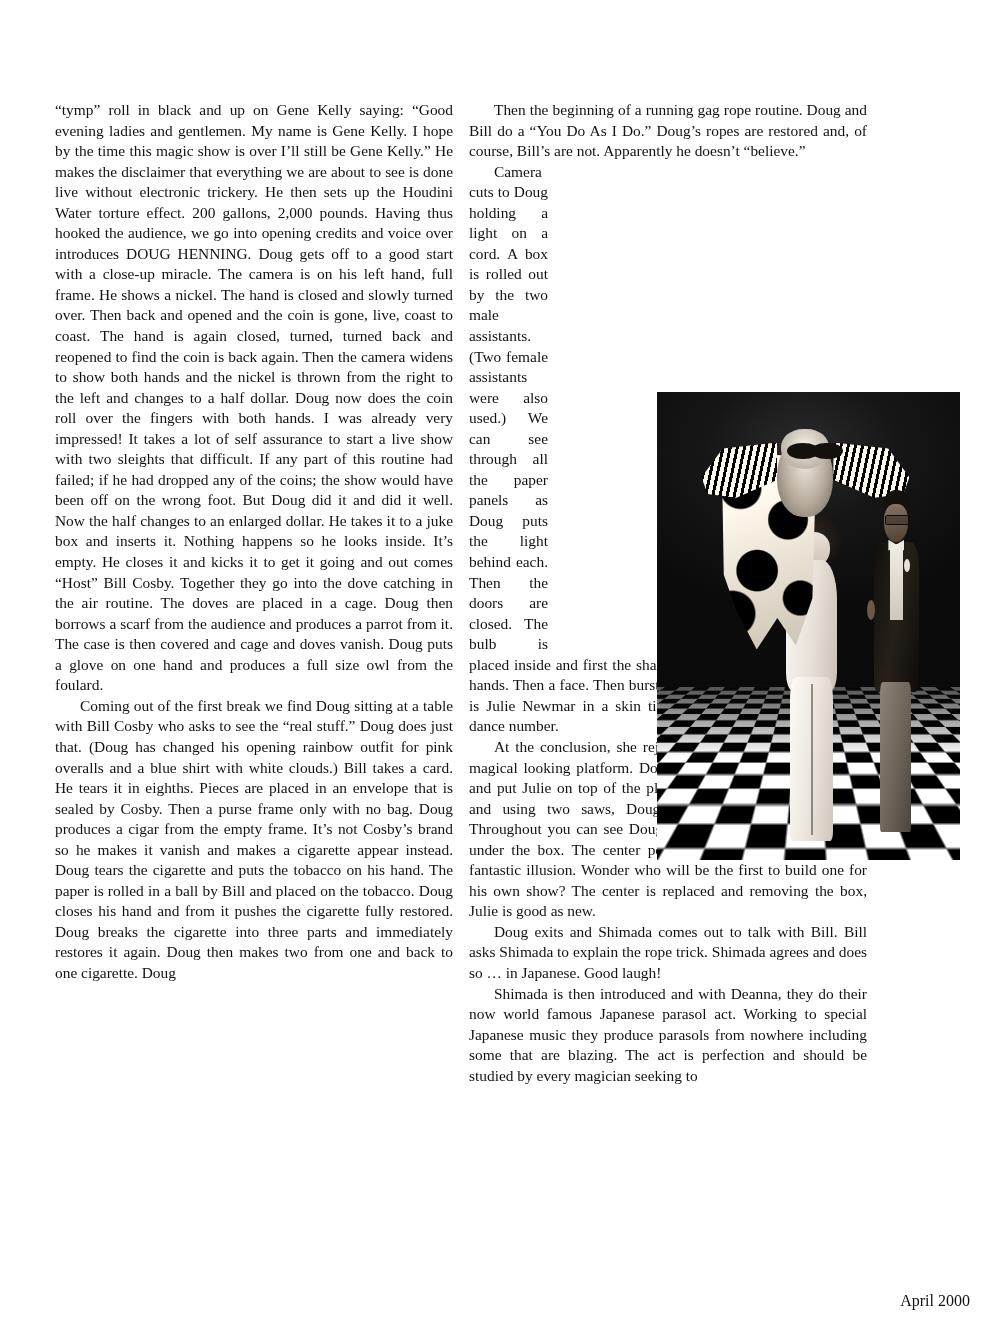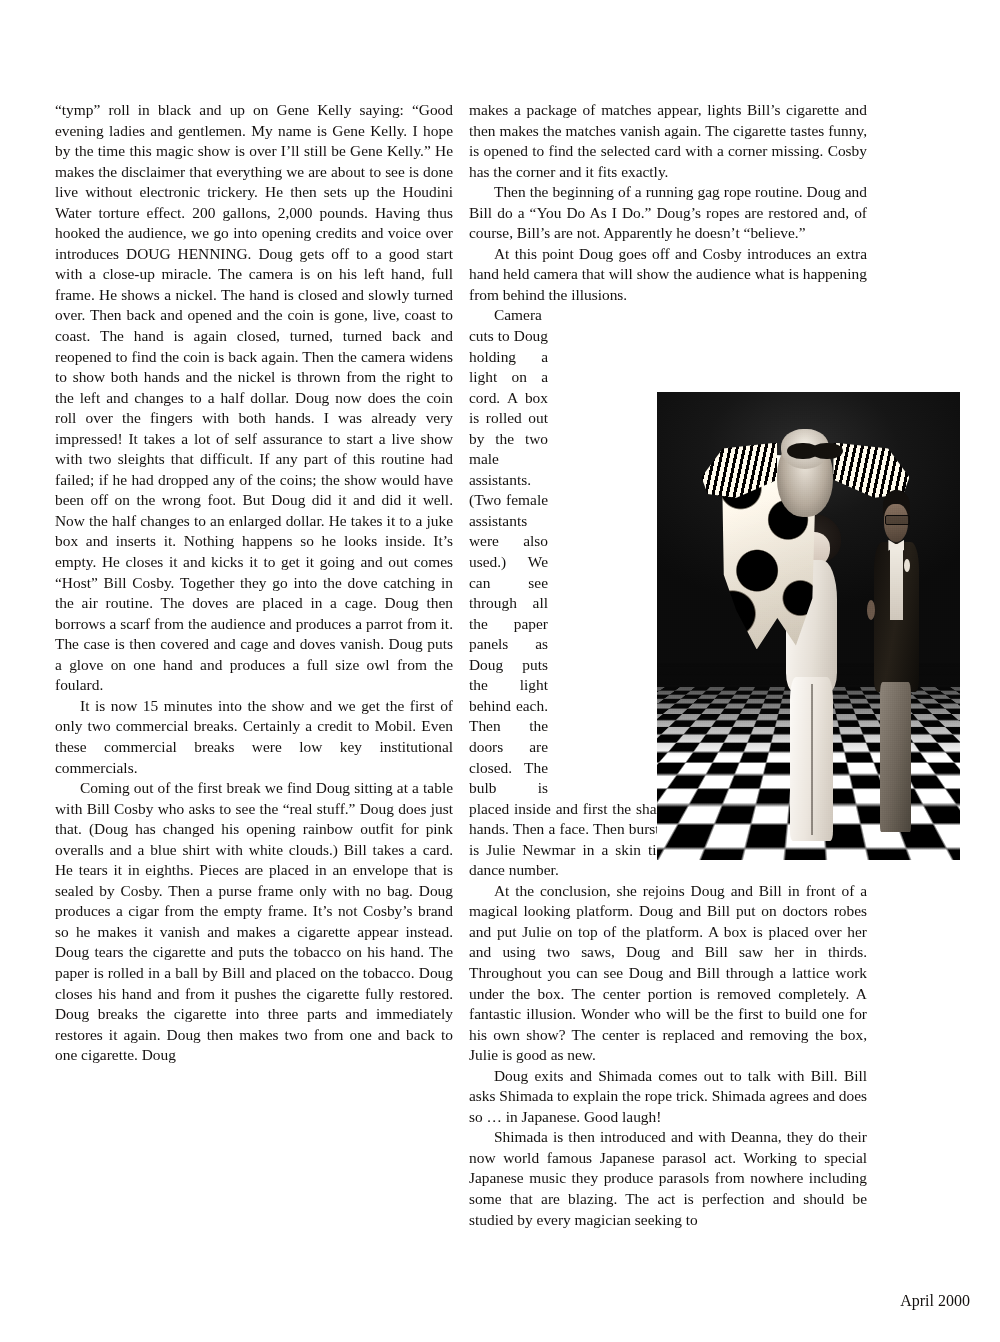--- a/index.html
+++ b/index.html
@@ -343,28 +343,25 @@
 </style>
 </head>
 <body>
 
 <div class="page">
 
   <div class="columns">
 
     <div class="col col-left">
       <p>“tymp” roll in black and up on Gene Kelly saying: “Good evening ladies and gentlemen. My name is Gene Kelly. I hope by the time this magic show is over I’ll still be Gene Kelly.” He makes the disclaimer that everything we are about to see is done live without electronic trickery. He then sets up the Houdini Water torture effect. 200 gallons, 2,000 pounds. Having thus hooked the audience, we go into opening credits and voice over introduces DOUG HENNING. Doug gets off to a good start with a close-up miracle. The camera is on his left hand, full frame. He shows a nickel. The hand is closed and slowly turned over. Then back and opened and the coin is gone, live, coast to coast. The hand is again closed, turned, turned back and reopened to find the coin is back again. Then the camera widens to show both hands and the nickel is thrown from the right to the left and changes to a half dollar. Doug now does the coin roll over the fingers with both hands. I was already very impressed! It takes a lot of self assurance to start a live show with two sleights that difficult. If any part of this routine had failed; if he had dropped any of the coins; the show would have been off on the wrong foot. But Doug did it and did it well. Now the half changes to an enlarged dollar. He takes it to a juke box and inserts it. Nothing happens so he looks inside. It’s empty. He closes it and kicks it to get it going and out comes “Host” Bill Cosby. Together they go into the dove catching in the air routine. The doves are placed in a cage. Doug then borrows a scarf from the audience and produces a parrot from it. The case is then covered and cage and doves vanish. Doug puts a glove on one hand and produces a full size owl from the foulard.</p>
-      <p class="ind">It is now 15 minutes into the show and we get the first of only two commercial breaks. Certainly a credit to Mobil. Even these commercial breaks were low key institutional commercials.</p>
       <p class="ind">Coming out of the first break we find Doug sitting at a table with Bill Cosby who asks to see the “real stuff.” Doug does just that. (Doug has changed his opening rainbow outfit for pink overalls and a blue shirt with white clouds.) Bill takes a card. He tears it in eighths. Pieces are placed in an envelope that is sealed by Cosby. Then a purse frame only with no bag. Doug produces a cigar from the empty frame. It’s not Cosby’s brand so he makes it vanish and makes a cigarette appear instead. Doug tears the cigarette and puts the tobacco on his hand. The paper is rolled in a ball by Bill and placed on the tobacco. Doug closes his hand and from it pushes the cigarette fully restored. Doug breaks the cigarette into three parts and immediately restores it again. Doug then makes two from one and back to one cigarette. Doug</p>
     </div>
 
     <div class="col col-right">
-      <p>makes a package of matches appear, lights Bill’s cigarette and then makes the matches vanish again. The cigarette tastes funny, is opened to find the selected card with a corner missing. Cosby has the corner and it fits exactly.</p>
       <p class="ind">Then the beginning of a running gag rope routine. Doug and Bill do a “You Do As I Do.” Doug’s ropes are restored and, of course, Bill’s are not. Apparently he doesn’t “believe.”</p>
-      <p class="ind">At this point Doug goes off and Cosby introduces an extra hand held camera that will show the audience what is happening from behind the illusions.</p>
       <div class="photo-float"></div>
       <p class="ind">Camera cuts to Doug holding a light on a cord. A box is rolled out by the two male assistants. (Two female assistants were also used.) We can see through all the paper panels as Doug puts the light behind each. Then the doors are closed. The bulb is placed inside and first the shadow of a hand appears. Then two hands. Then a face. Then bursting through the front paper frame is Julie Newmar in a skin tight outfit who proceeds to do a dance number.</p>
       <p class="ind">At the conclusion, she rejoins Doug and Bill in front of a magical looking platform. Doug and Bill put on doctors robes and put Julie on top of the platform. A box is placed over her and using two saws, Doug and Bill saw her in thirds. Throughout you can see Doug and Bill through a lattice work under the box. The center portion is removed completely. A fantastic illusion. Wonder who will be the first to build one for his own show? The center is replaced and removing the box, Julie is good as new.</p>
       <p class="ind">Doug exits and Shimada comes out to talk with Bill. Bill asks Shimada to explain the rope trick. Shimada agrees and does so … in Japanese. Good laugh!</p>
       <p class="ind">Shimada is then introduced and with Deanna, they do their now world famous Japanese parasol act. Working to special Japanese music they produce parasols from nowhere including some that are blazing. The act is perfection and should be studied by every magician seeking to</p>
     </div>
   </div>
 
   <div class="photo" aria-label="Doug Henning holding a foulard with a large owl flying above it, Bill Cosby in a tuxedo beside him on a checkerboard stage floor">
     <div class="photo-inner">

